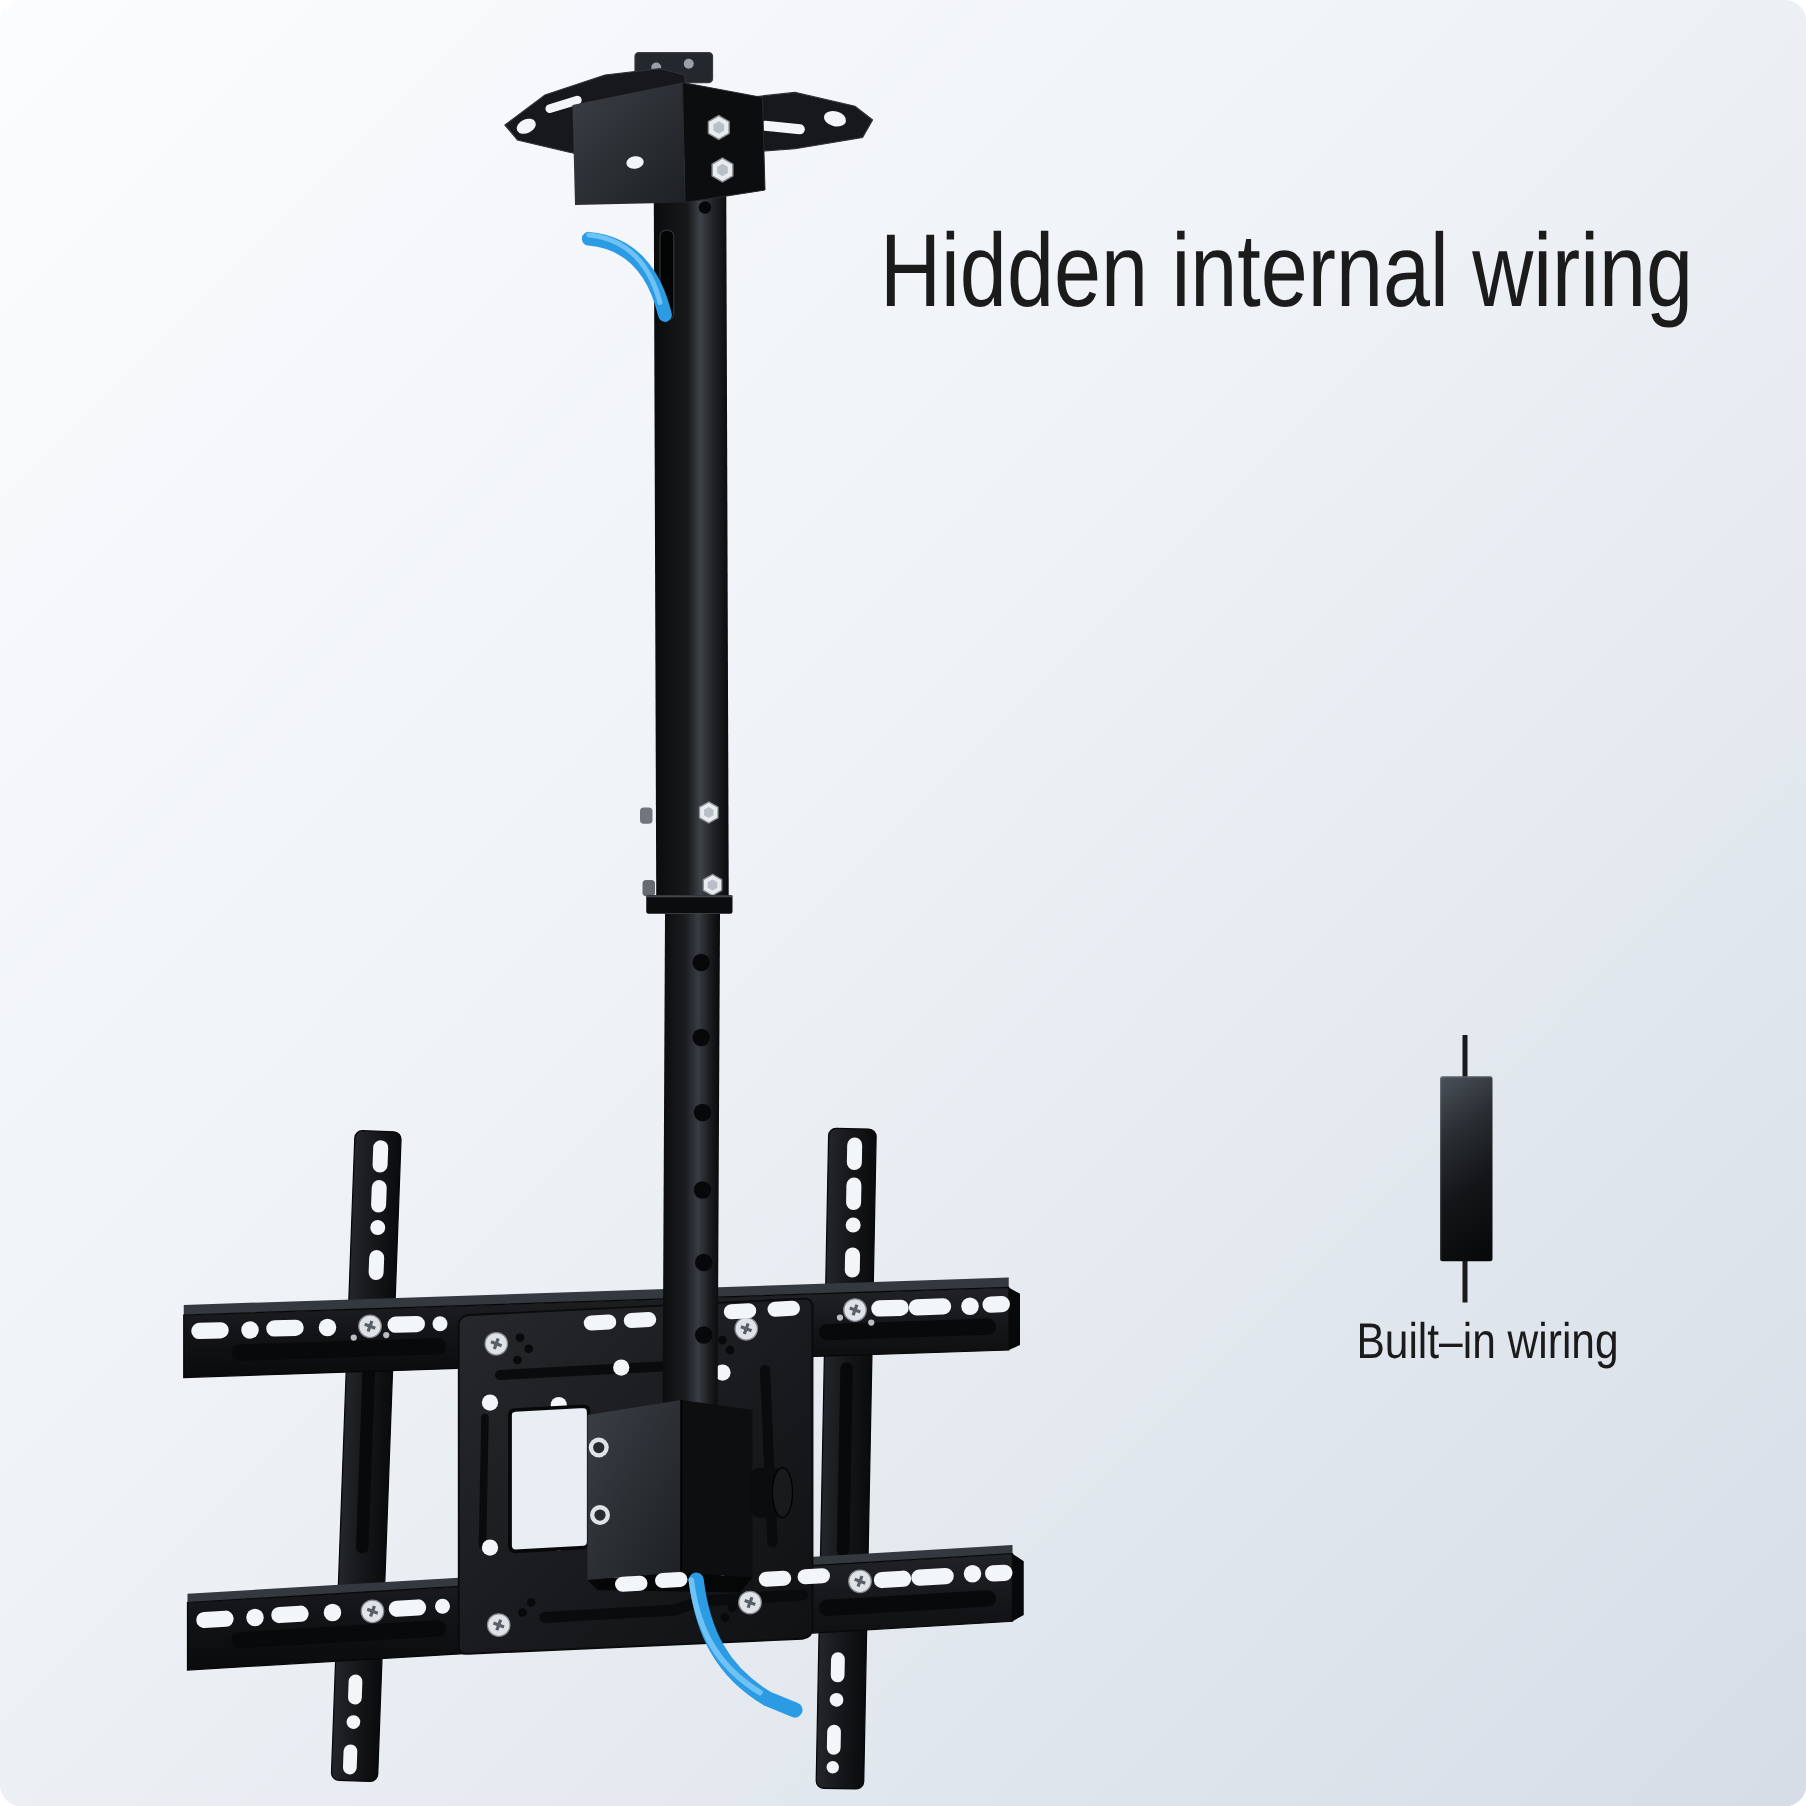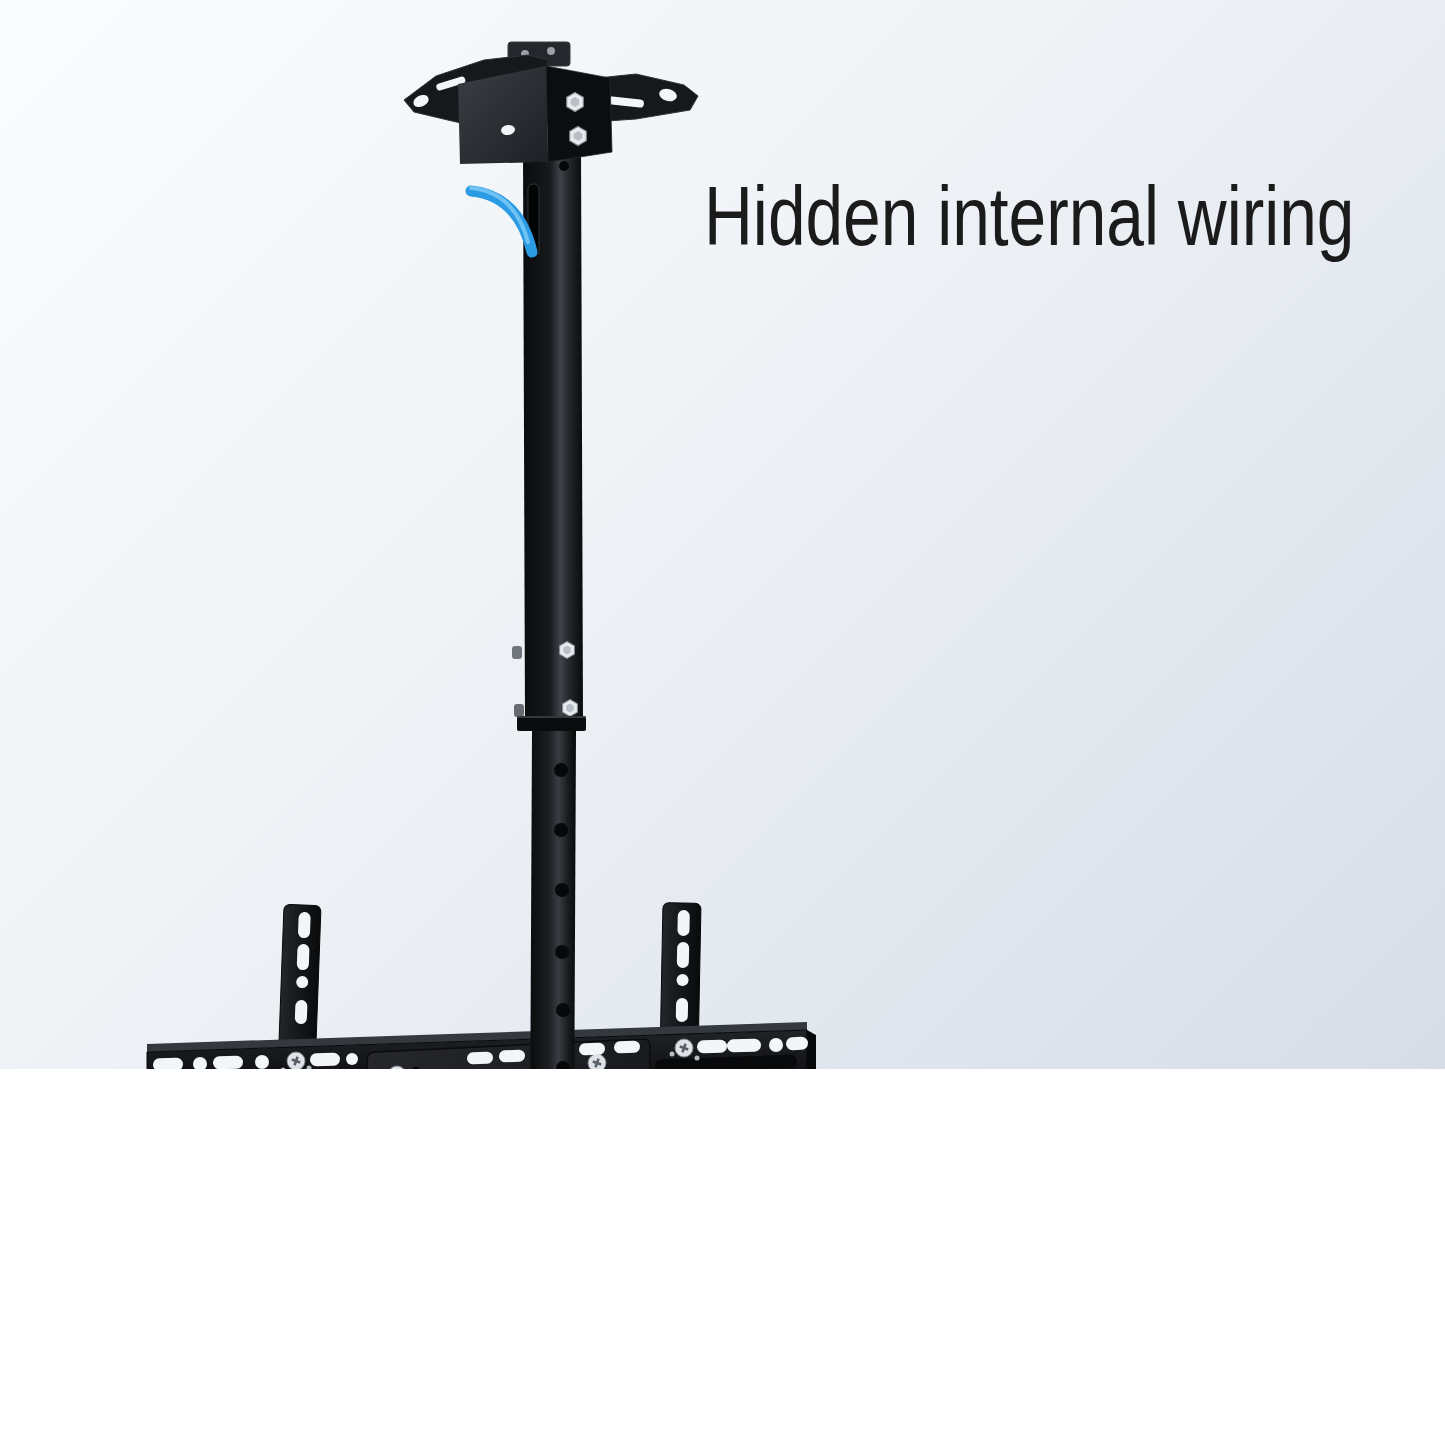--- a/index.html
+++ b/index.html
@@ -1,19 +1,20 @@
 <!DOCTYPE html>
 <html style="--bg-top-left: #fbfcfe; --bg-bottom-right: #d6dde7; --text: #1b1b1b; --metal-black: #131417; --metal-highlight: #3c4147; --hole-white: #f3f6f9; --cable-blue: #2b9be4; --cable-blue-hi: #6ec3f4; --bolt-silver: #dfe3e8;"><head>
 <meta charset="utf-8">
 <style>
   html,body{margin:0;padding:0;}
   body{font-family:"Liberation Sans", sans-serif;}
   .stage{
-    position:relative;width:1445px;height:1069px;overflow:hidden;
+    position:relative;width:1445px;height:1445px;overflow:hidden;
     background:linear-gradient(135deg, var(--bg-top-left,#fbfcfe) 0%, #eef2f6 45%, var(--bg-bottom-right,#d6dde7) 100%);
+    border-radius:17px;
   }
   .product-svg{position:absolute;left:0;top:0;width:1445px;height:1445px;}
   .headline{
     position:absolute;left:704px;top:175px;
     font-size:83px;line-height:83px;font-weight:400;letter-spacing:0px;
     color:var(--text,#1b1b1b);white-space:nowrap;
     transform:scaleX(0.815);transform-origin:left top;
   }
   .callout{position:absolute;left:1040px;top:820px;width:300px;height:290px;}
   .wire-line{
@@ -254,14 +255,19 @@
     </g>
 
     <g>
       <path class="cable" stroke-width="12" d="M557,1264 C562,1305 577,1337 614,1359 L636,1368"></path>
       <path class="cablehi" stroke-width="4.5" d="M553,1264 C558,1302 572,1332 608,1354"></path>
     </g>
   </svg>
 
   <div class="headline">Hidden internal wiring</div>
 
+  <div class="callout">
+    <div class="wire-line"></div>
+    <div class="pipe-bar"></div>
+    <div class="callout-label">Built–in wiring</div>
+  </div>
 
 </div>
 
 </body></html>

